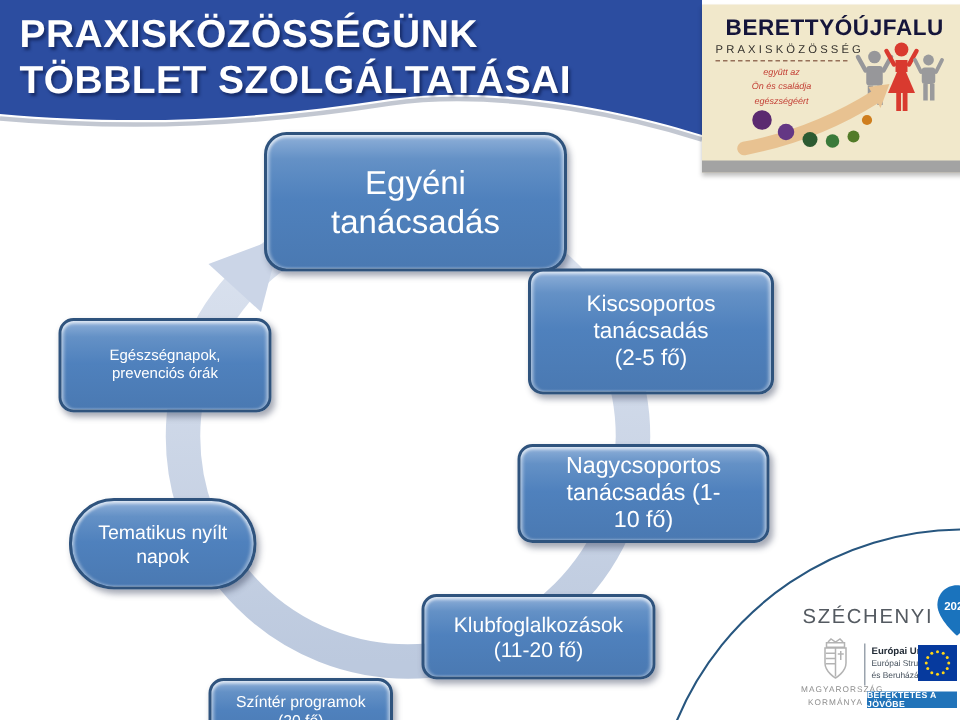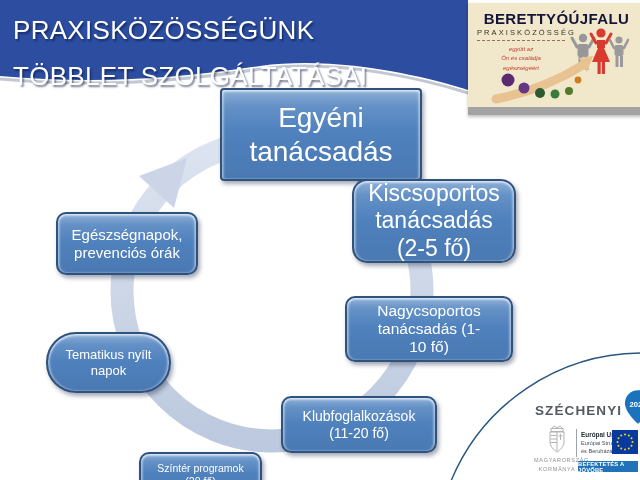--- a/index.html
+++ b/index.html
@@ -6,21 +6,21 @@
   body{
     width:640px;height:480px;position:relative;overflow:hidden;
     background:#ffffff;font-family:"Liberation Sans",sans-serif;
   }
   svg{display:block;}
 
   
   .banner-svg{position:absolute;top:0;left:0;z-index:1;}
   .slide-title{
     position:absolute;top:7px;left:13px;z-index:2;
-    font-size:26px;font-weight:normal;line-height:46px;color:#ffffff;
+    font-size:26px;font-weight:bold;line-height:31px;color:#ffffff;
     letter-spacing:.3px;white-space:pre-line;
     text-shadow:1.5px 2px 2px rgba(8,18,60,.55);
   }
 
   
   .partner-logo{
     position:absolute;left:468px;top:3px;width:177px;height:104px;z-index:3;
     background:#f1e8cb;border-bottom:8px solid #a3a3a3;
     box-shadow:0 2px 3px rgba(0,0,0,.25);
   }
@@ -45,32 +45,32 @@
   .node{
     position:absolute;z-index:2;display:flex;align-items:center;justify-content:center;
     text-align:center;color:#ffffff;line-height:1.18;white-space:pre-line;
     background:linear-gradient(180deg,#8fb0d9 0%,#6491c6 18%,#4f81bd 48%,#4a79b2 100%);
     border:2px solid #2f537d;border-radius:10px;
     box-shadow:2px 3px 4px rgba(55,65,90,.45),
       inset 0 2px 2px rgba(255,255,255,.55),
       inset 2px 0 2px rgba(255,255,255,.35),
       inset -2px 0 2px rgba(255,255,255,.35);
   }
-  .n1{left:176px;top:88px;width:198px;height:89px;font-size:28px;border-radius:4px;margin-left:44px;}
-  .n2{left:352px;top:179px;width:160px;height:80px;font-size:23px;border-radius:15px;}
+  .n1{left:176px;top:88px;width:198px;height:89px;font-size:22px;border-radius:15px;}
+  .n2{left:352px;top:179px;width:160px;height:80px;font-size:15px;}
   .n3{left:345px;top:296px;width:164px;height:62px;font-size:15.5px;}
   .n4{left:281px;top:396px;width:152px;height:53px;font-size:14px;}
   .n5{left:139px;top:419px;width:119px;height:41px;font-size:10.5px;margin-top:33px;}
   .n6{left:46px;top:332px;width:121px;height:57px;font-size:13px;border-radius:30px;}
-  .n7{left:56px;top:212px;width:138px;height:59px;font-size:15px;}
+  .n7{left:39px;top:212px;width:138px;height:59px;font-size:10px;}
 
   
   .corner-arc{position:absolute;left:0;top:0;z-index:0;}
   .szechenyi{position:absolute;left:535px;top:389px;z-index:2;display:flex;align-items:center;}
-  .sz-label{font-size:13.5px;font-weight:bold;letter-spacing:1.1px;color:#545a61;margin-right:2px;margin-top:6px;}
+  .sz-label{font-size:13.5px;font-weight:normal;letter-spacing:1.1px;color:#545a61;margin-right:2px;margin-top:6px;}
   .gov-block{position:absolute;left:534px;top:424px;width:46px;text-align:center;z-index:2;}
   .gov-text{margin-top:2px;font-size:5.5px;letter-spacing:.7px;line-height:1.6;color:#8f8f8f;white-space:pre-line;}
   .eu-divider{position:absolute;left:576px;top:429px;width:1px;height:28px;background:#9aa3ad;z-index:2;}
   .eu-text{position:absolute;left:581px;top:431px;z-index:2;color:#222b36;}
   .eu-l1{font-size:6.4px;font-weight:bold;margin-bottom:2px;}
   .eu-l2,.eu-l3{font-size:5.6px;color:#45505c;margin-bottom:1.5px;}
   .eu-flag{position:absolute;left:612px;top:429px;z-index:2;}
   .invest-banner{
     position:absolute;left:578px;top:461px;width:60px;height:11px;z-index:2;
     background:#2173b9;color:#ffffff;font-size:5.8px;font-weight:bold;

